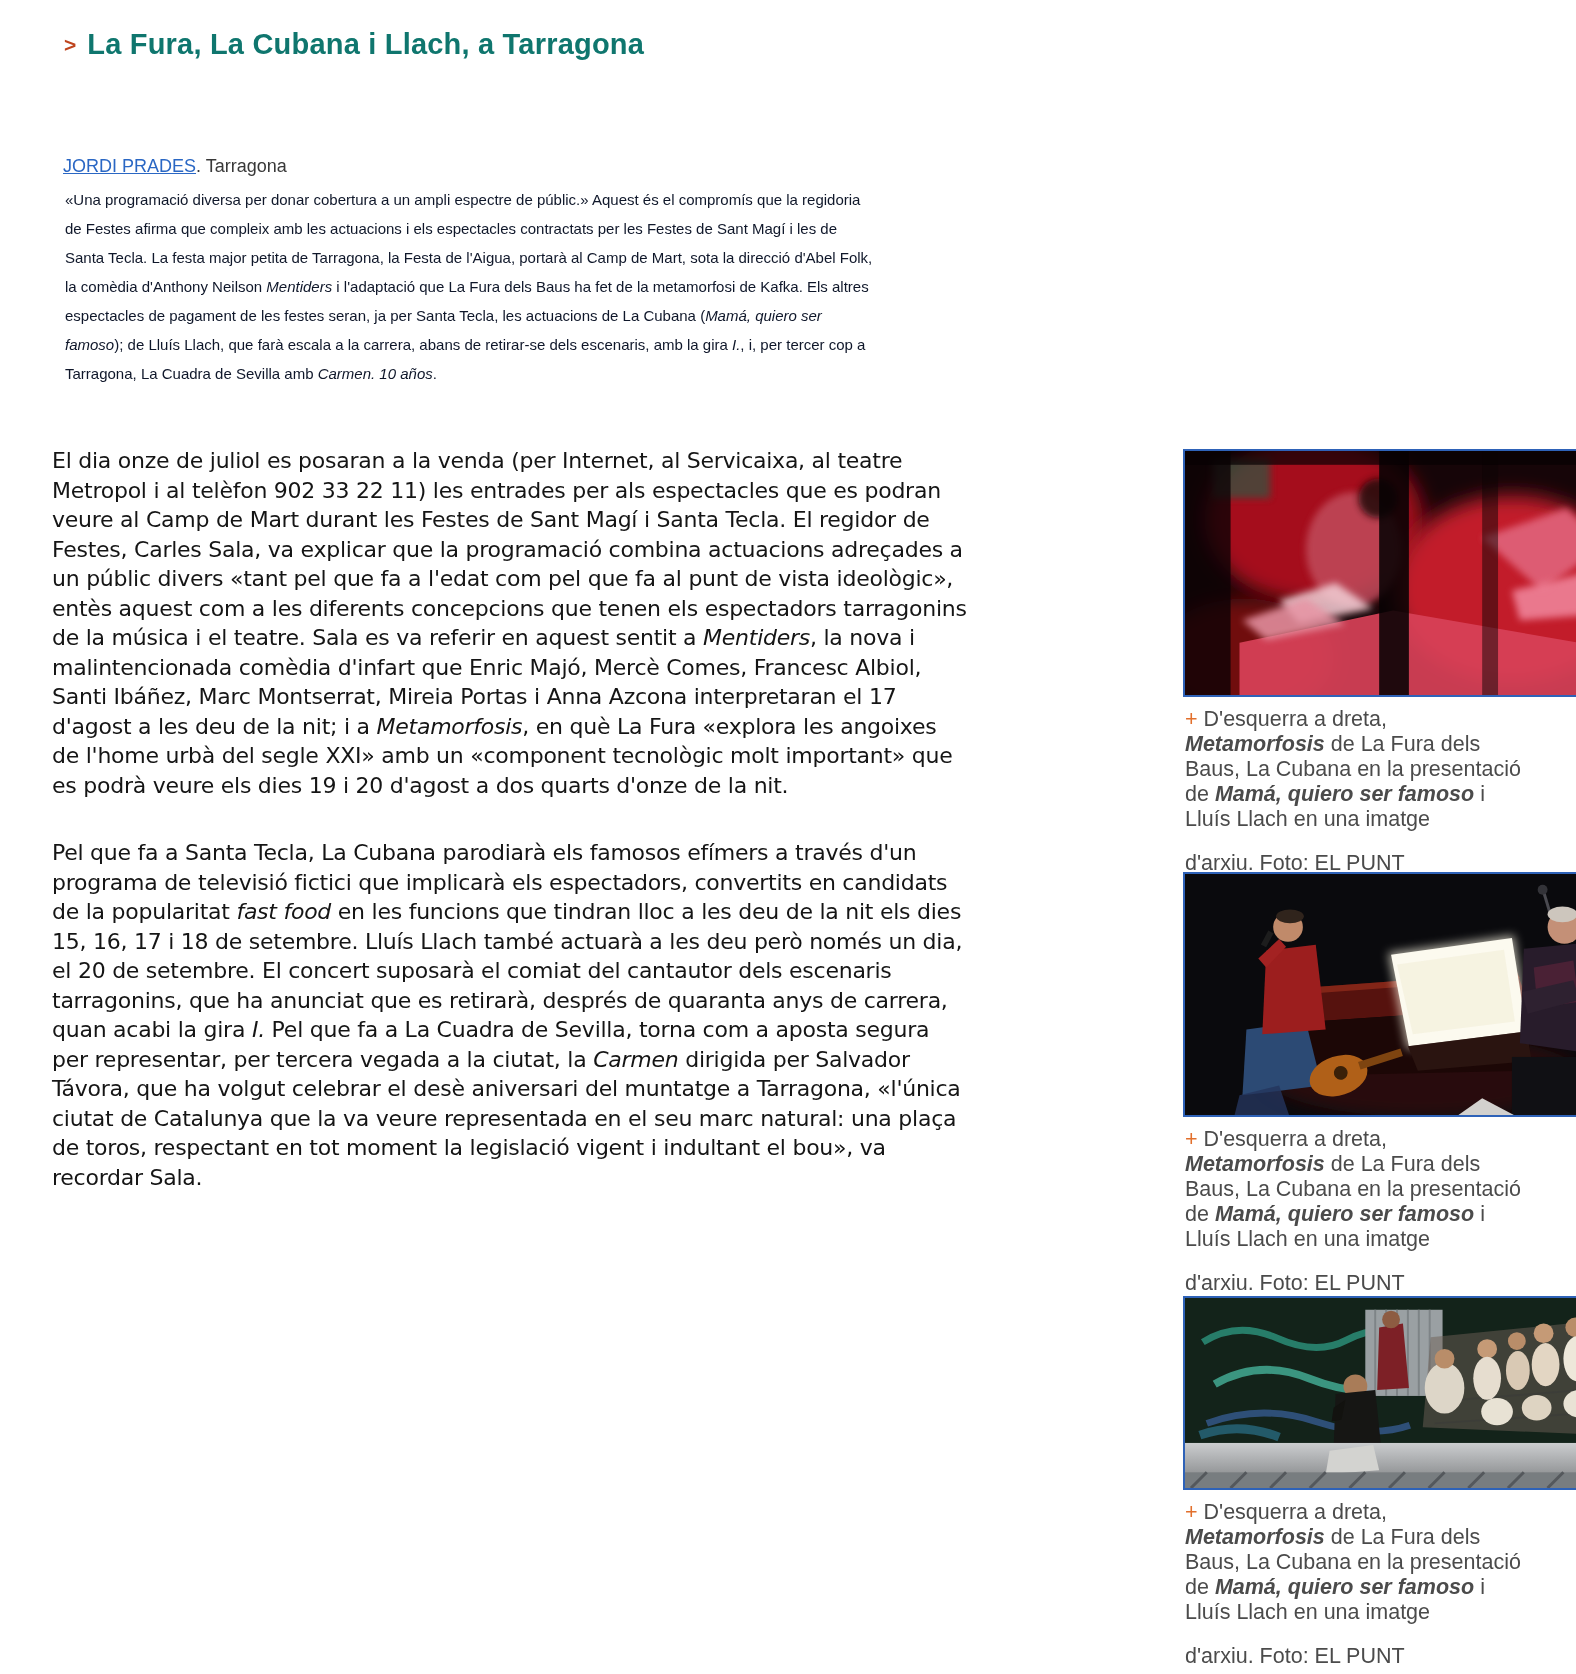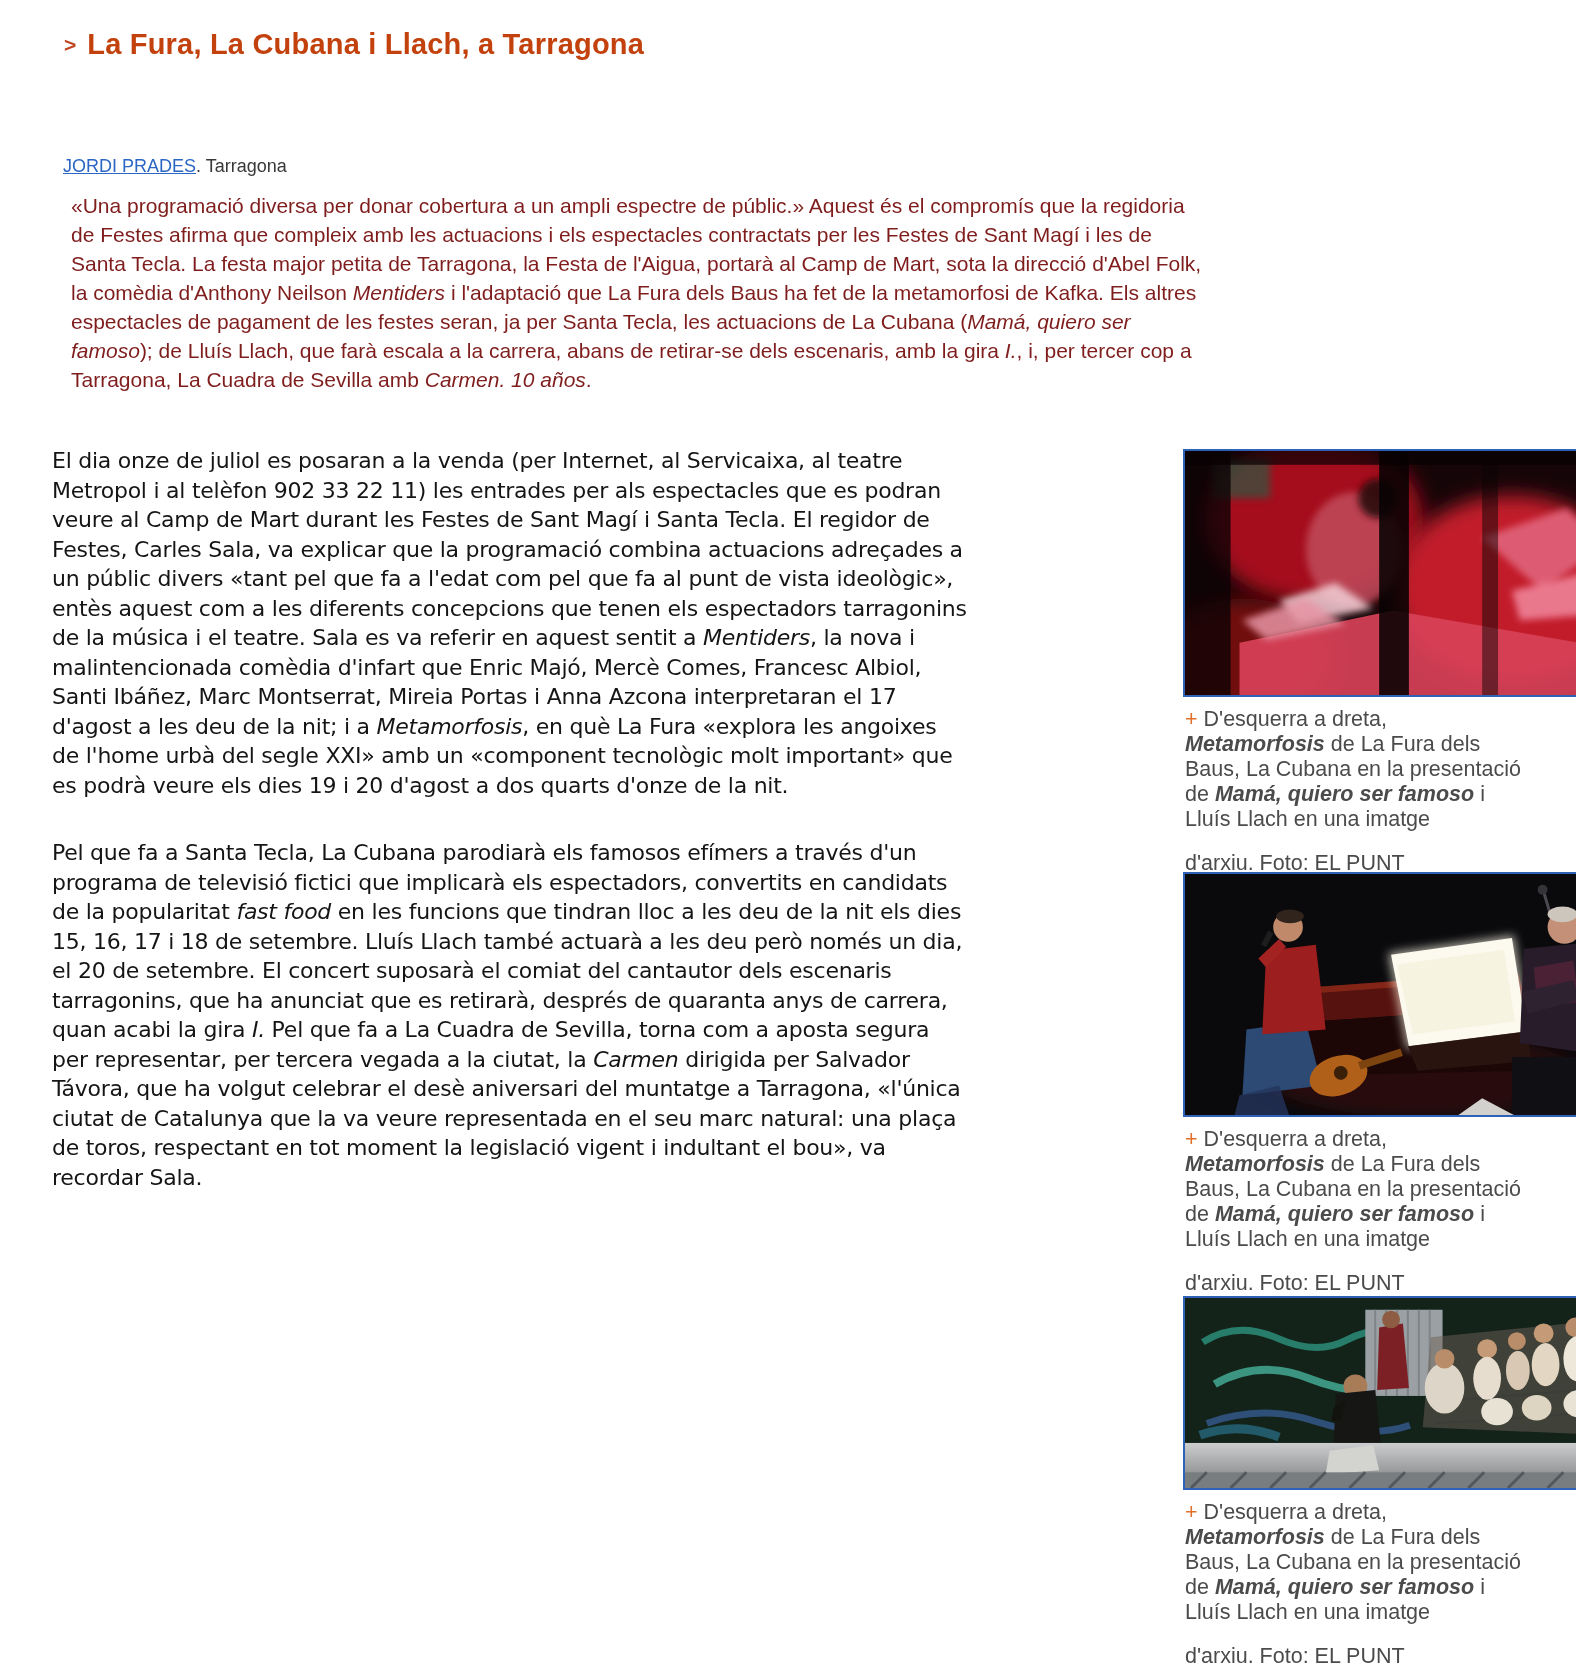--- a/index.html
+++ b/index.html
@@ -1,31 +1,31 @@
 <!DOCTYPE html>
 <html><head>
 <meta charset="utf-8">
 <style>
   html,body{margin:0;padding:0;background:#ffffff;}
   .page{position:relative;width:1576px;height:1674px;background:#ffffff;overflow:hidden;
         font-family:"Liberation Sans",sans-serif;}
 
   .title-row{position:absolute;left:64px;top:28px;display:flex;align-items:baseline;}
   .marker{color:#bf441d;font-size:21px;font-weight:bold;margin-right:11px;position:relative;top:-2px;}
-  .title{margin:0;font-size:29px;font-weight:bold;color:#c2410c;letter-spacing:0.2px;text-align:center;}
+  .title{margin:0;font-size:29px;font-weight:bold;color:#0f766e;letter-spacing:0.2px;text-align:center;}
 
   .subtitle{position:absolute;left:63px;top:95px;margin:0;width:1470px;
             font-size:23px;font-weight:normal;color:#2a67c4;line-height:28px;}
 
   .byline{position:absolute;left:63px;top:156px;font-size:18px;color:#383838;}
   .author{color:#2a67c4;text-decoration:underline;cursor:pointer;}
   .byline-rest{color:#383838;}
 
-  .lead{position:absolute;left:63px;top:183px;margin:8px;width:1470px;
-        font-size:21px;line-height:29px;color:#7f1d1d;white-space:pre-wrap;}
+  .lead{position:absolute;left:63px;top:183px;margin:2px;width:1470px;
+        font-size:15px;line-height:29px;color:#0f172a;white-space:pre-wrap;}
 
   .body-col{position:absolute;left:52px;top:446px;width:1035px;color:#151515;}
   .bodyp{margin:0;font-family:"DejaVu Sans",sans-serif;font-size:22px;line-height:29.5px;
          letter-spacing:-0.25px;white-space:pre-wrap;}
   .p2{margin-top:38px;}
 
   .seg-i{font-style:italic;}
   .seg-bi{font-style:italic;font-weight:bold;}
 
   .media-col{position:absolute;left:1183px;top:449px;width:430px;height:1225px;}

